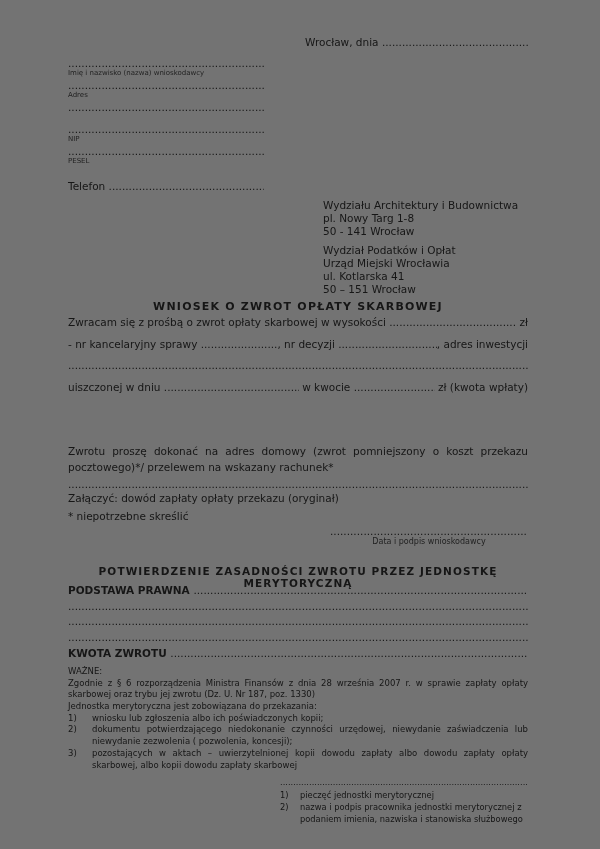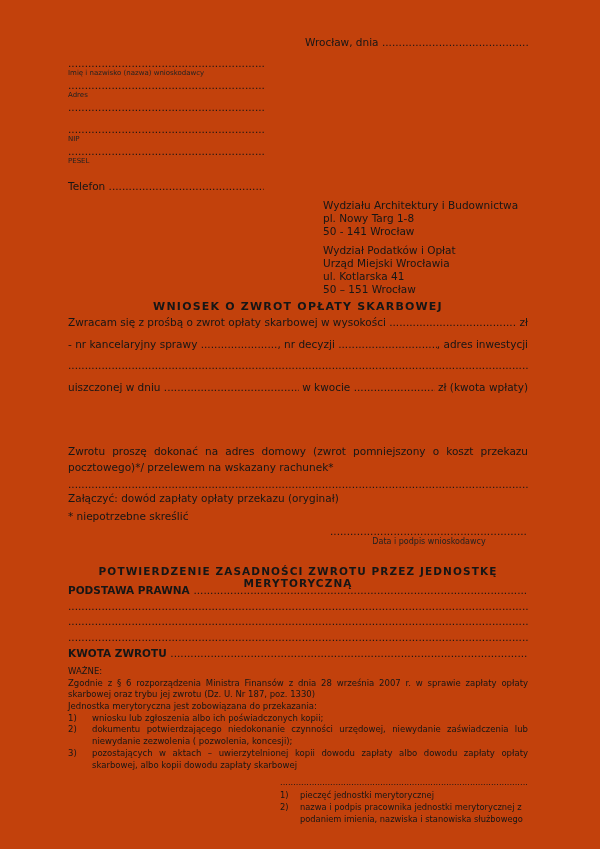--- a/index.html
+++ b/index.html
@@ -1,19 +1,19 @@
 <!DOCTYPE html>
 <html><head>
 <meta charset="utf-8">
 <style>
   html,body { margin:0; padding:0; background:#ffffff; }
   .page {
     position:relative;
     width:600px; height:849px;
-    background:#c2410c;
+    background:#737373;
     box-sizing:border-box;
     padding:36px 72px 0 68px;
     font-family:"DejaVu Sans","Liberation Sans",sans-serif;
     font-size:10.5px;
     color:#161616;
     overflow:hidden;
   }
   .row { display:flex; align-items:baseline; }
   .pre { white-space:pre; }
   .fill {

